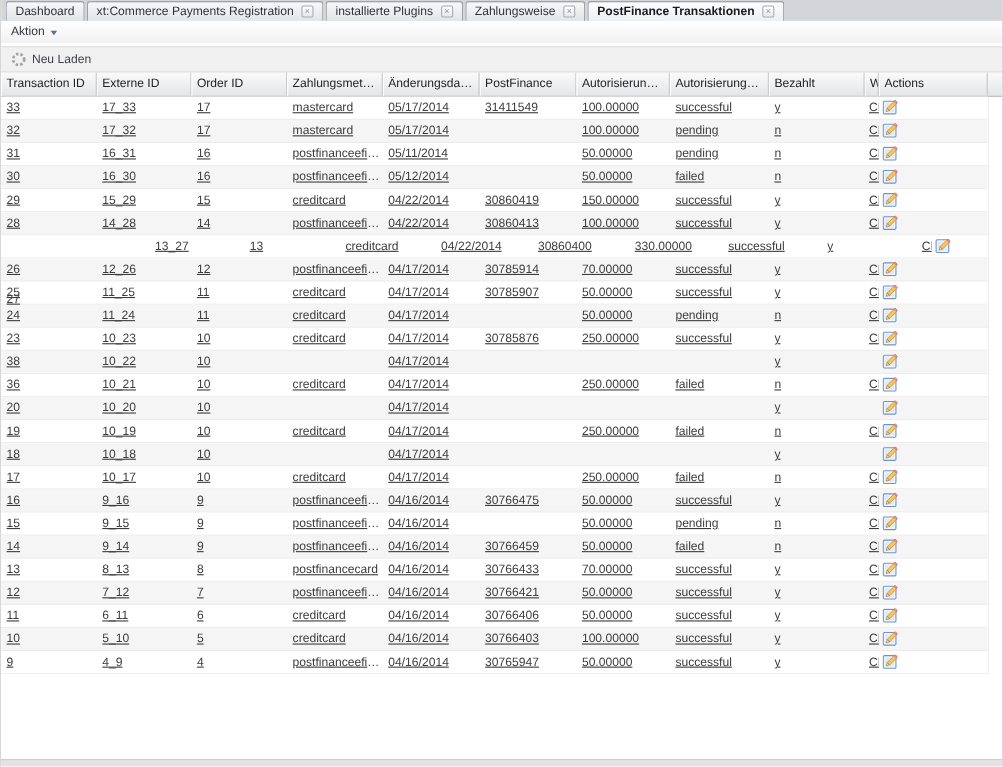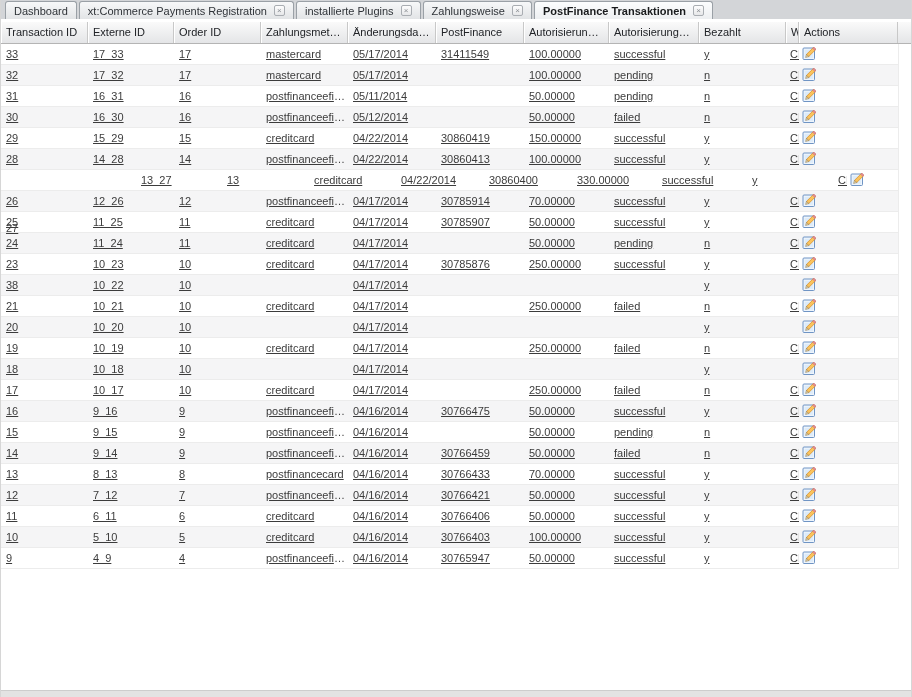--- a/index.html
+++ b/index.html
@@ -89,23 +89,37 @@
       <div class="tab">
         <span class="tab-label">Zahlungsweise</span>
         <span class="tab-close">×</span>
       </div>
       <div class="tab active">
         <span class="tab-label">PostFinance Transaktionen</span>
         <span class="tab-close">×</span>
       </div>
     </div>
 
+  <div class="menubar">
+    <span class="menu-btn">
+      <span>Aktion</span>
+      <span class="menu-arrow"></span>
+    </span>
+  </div>
 
   <div class="spacer3"></div>
 
+  <div class="toolbar">
+    <span class="tool-btn">
+      <svg width="14" height="14" viewBox="0 0 14 14">
+        <circle cx="7" cy="7" r="5" fill="none" stroke="#a2a2a2" stroke-width="2.4" stroke-dasharray="2.2 1.9"></circle>
+      </svg>
+      <span>Neu Laden</span>
+    </span>
+  </div>
 
   <div class="grid">
     <div class="grid-header">
         <div class="hcell" style="width: 87px;">Transaction ID</div>
         <div class="hcell" style="width: 86px;">Externe ID</div>
         <div class="hcell" style="width: 87px;">Order ID</div>
         <div class="hcell" style="width: 87px;">Zahlungsmethode</div>
         <div class="hcell" style="width: 88px;">Änderungsdatum</div>
         <div class="hcell" style="width: 88px;">PostFinance</div>
         <div class="hcell" style="width: 85px;">Autorisierungsbetrag</div>
@@ -409,21 +423,21 @@
       <g transform="rotate(45,7,7)">
         <rect x="5.5" y="-1" width="3.1" height="10" style="fill:#fbc35c;stroke:#d78f28;stroke-width:0.7"></rect>
         <polygon points="5.5,9 8.6,9 7.05,11.8" style="fill:#efe0b5;stroke:#8a6d3b;stroke-width:0.5"></polygon>
         <rect x="5.5" y="-1.3" width="3.1" height="1.6" style="fill:#e98f9b;stroke:#c06a75;stroke-width:0.5"></rect>
       </g>
     </svg>
   </span>
 </div>
         </div>
         <div class="row">
-          <div class="cell" style="width: 87px;">21</div>
+          <div class="cell" style="width: 87px;">36</div>
           <div class="cell" style="width: 86px;">10_21</div>
           <div class="cell" style="width: 87px;">10</div>
           <div class="cell" style="width: 87px;">creditcard</div>
           <div class="cell" style="width: 88px;">04/17/2014</div>
           <div class="cell" style="width: 88px;"></div>
           <div class="cell" style="width: 85px;">250.00000</div>
           <div class="cell" style="width: 90px;">failed</div>
           <div class="cell" style="width: 87px;">n</div>
           <div class="cell clip" style="width: 13px;">CHF</div>
           <div class="cell actions" style="width: 99px;">

